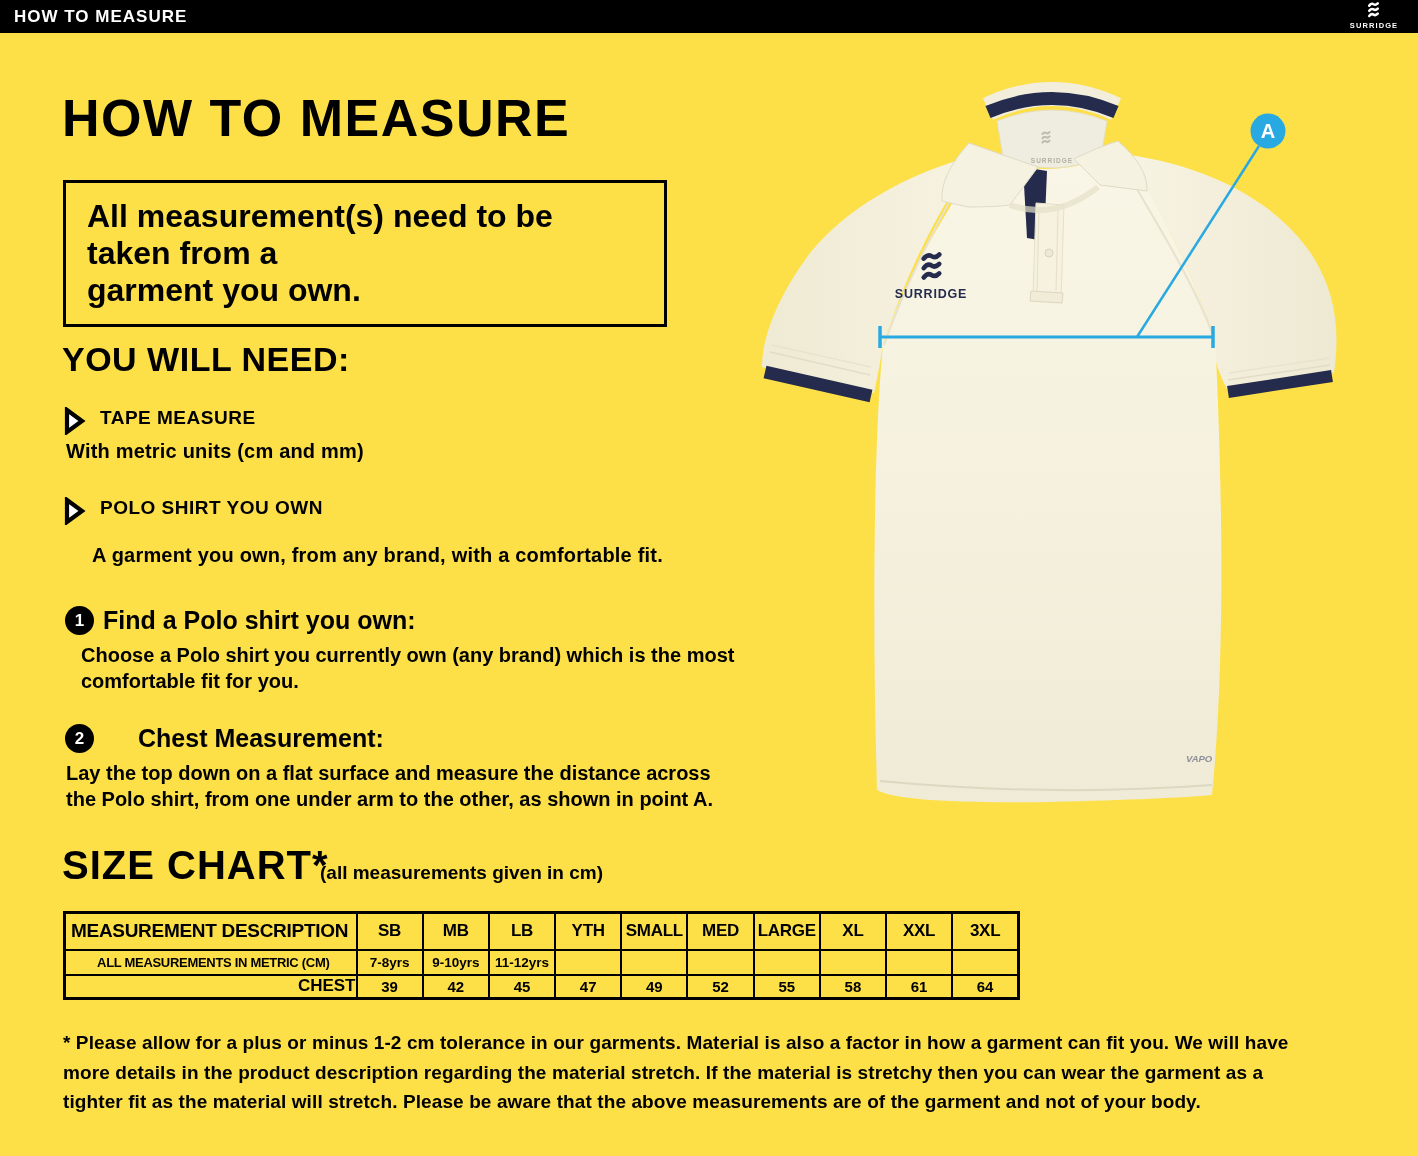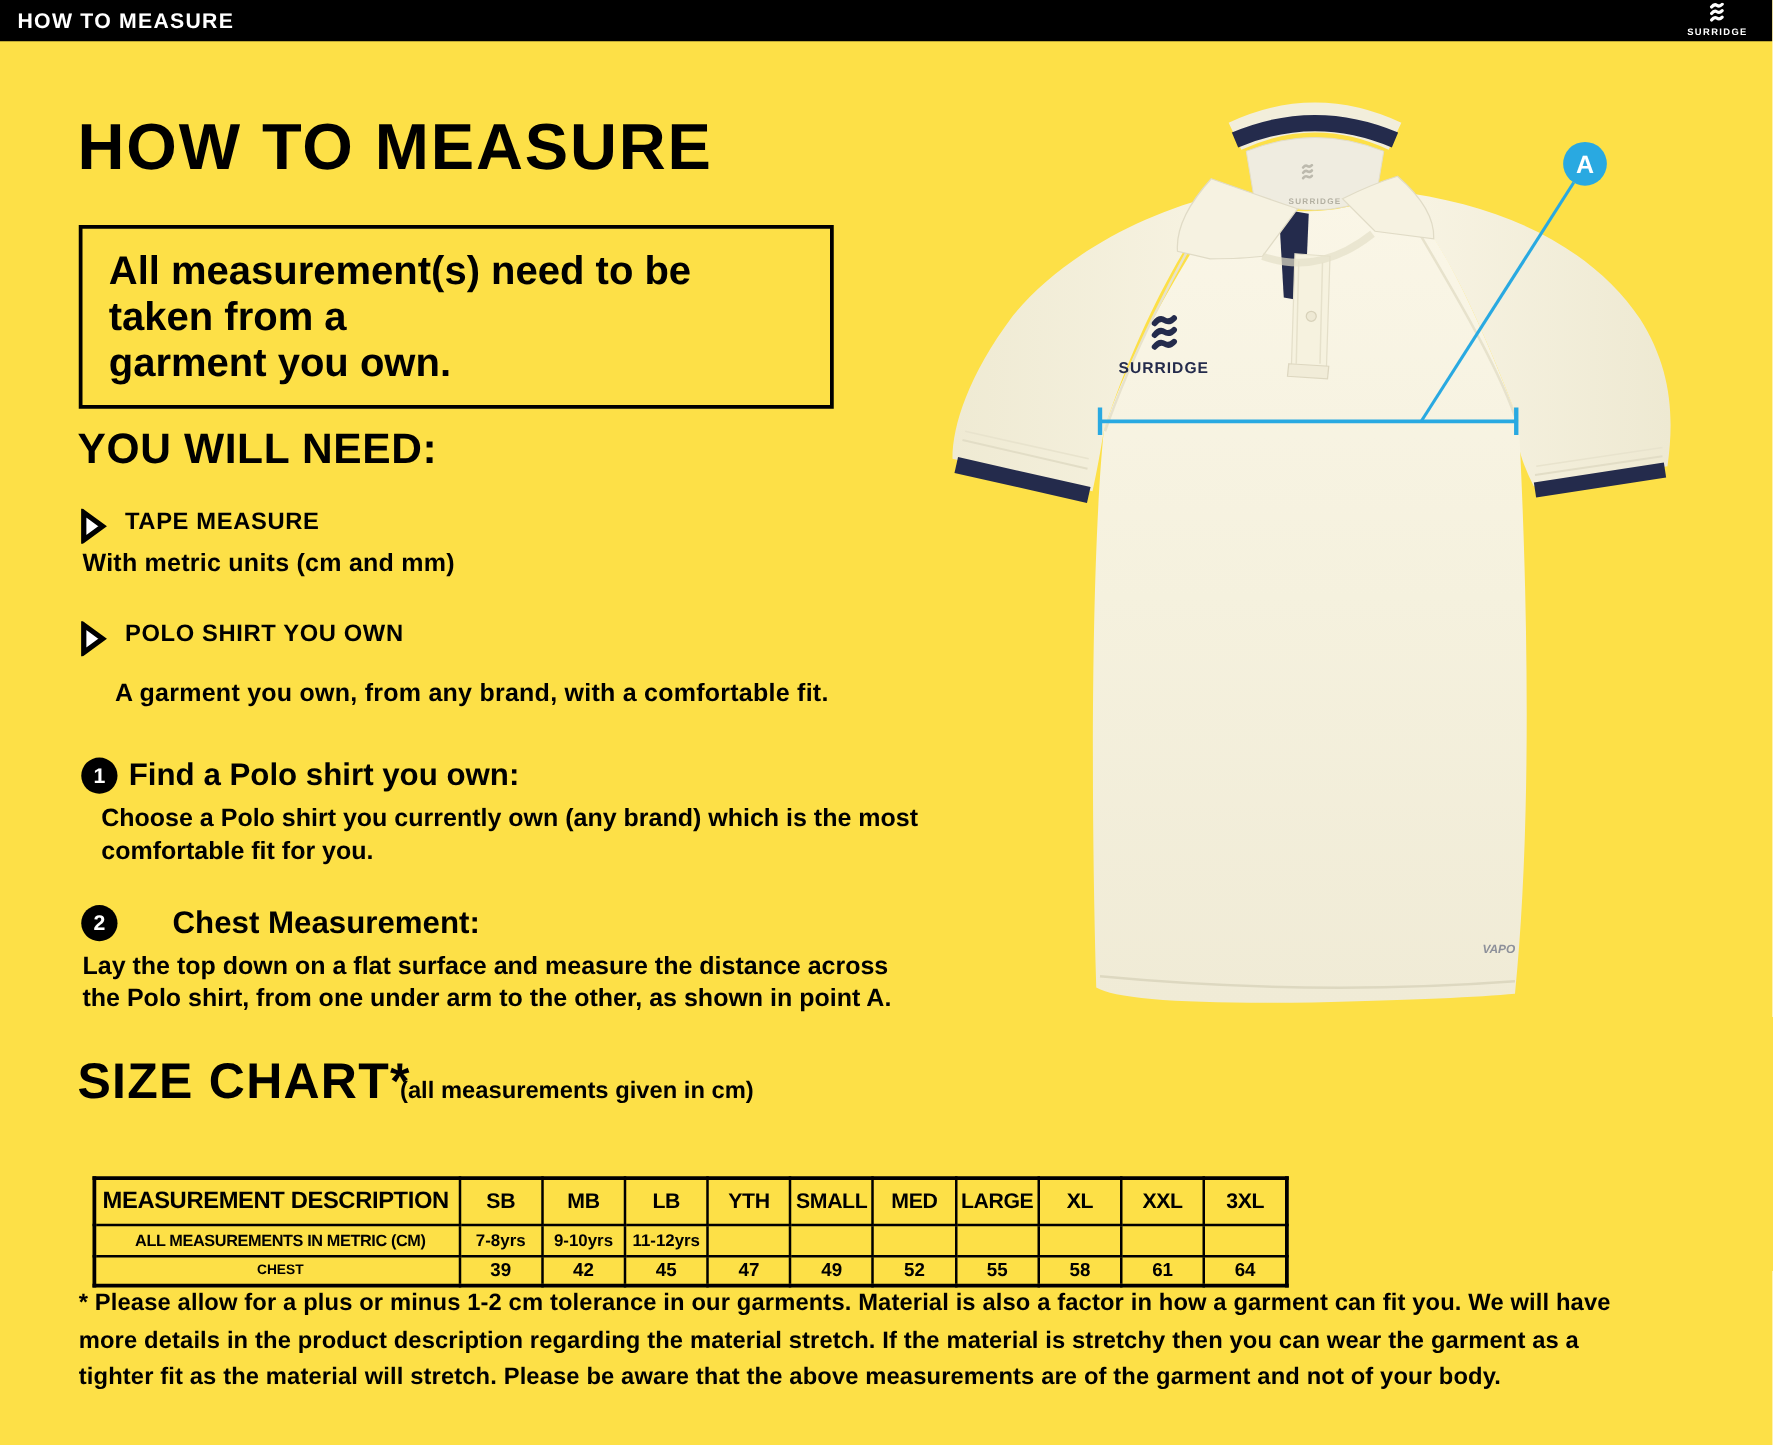--- a/index.html
+++ b/index.html
@@ -20,28 +20,28 @@
   .need-title { position:absolute; font-size:19px; font-weight:bold; letter-spacing:0.5px; }
   .need-desc { position:absolute; font-size:20px; font-weight:bold; letter-spacing:0.2px; }
 
   .step-badge { position:absolute; width:29px; height:29px; background:#000; border-radius:50%; color:#fff; font-size:17px; font-weight:bold; text-align:center; line-height:29px; }
   .step-title { position:absolute; font-size:25px; font-weight:bold; }
   .step-desc { position:absolute; font-size:20px; font-weight:bold; line-height:26px; white-space:pre-line; }
 
   .sc-heading { position:absolute; left:62px; top:843px; font-size:40px; font-weight:bold; letter-spacing:1px; }
   .sc-sub { position:absolute; left:320px; top:862px; font-size:19px; font-weight:bold; }
 
-  table.size-chart { position:absolute; left:63px; top:941px; width:957px; border-collapse:collapse; table-layout:fixed; border:3px solid #000;margin-left:11px; }
+  table.size-chart { position:absolute; left:63px; top:911px; width:957px; border-collapse:collapse; table-layout:fixed; border:3px solid #000; }
   table.size-chart th, table.size-chart td { border:2px solid #000; overflow:hidden; white-space:nowrap; }
   table.size-chart thead th { height:37px; font-size:17px; font-weight:bold; letter-spacing:-0.3px; text-align:center; }
   table.size-chart thead th:first-child { font-size:19px; text-align:left; padding-left:5px; width:292px; }
   table.size-chart tbody tr:first-child td { height:25px; font-size:13.5px; font-weight:600; text-align:center; }
   table.size-chart tbody tr:first-child td:first-child { font-size:13px; font-weight:bold; letter-spacing:-0.3px; }
   table.size-chart tbody tr:last-child td { height:24px; font-size:15px; font-weight:600; text-align:center; }
-  table.size-chart tbody tr:last-child td:first-child { font-size:11px; font-weight:bold; }
+  table.size-chart tbody tr:last-child td:first-child { font-size:17px; font-weight:bold;text-align:right; }
   table.size-chart td:first-child { text-align:left; padding-left:5px; }
 
   .footnote { position:absolute; left:63px; top:1028px; width:1310px; font-size:19px; font-weight:bold; line-height:29.5px; white-space:pre-line; letter-spacing:0.1px; }
 
   
   .shirt-wrap { position:absolute; left:700px; top:55px; width:718px; height:780px; }
 </style>
 </head>
 <body>
 

